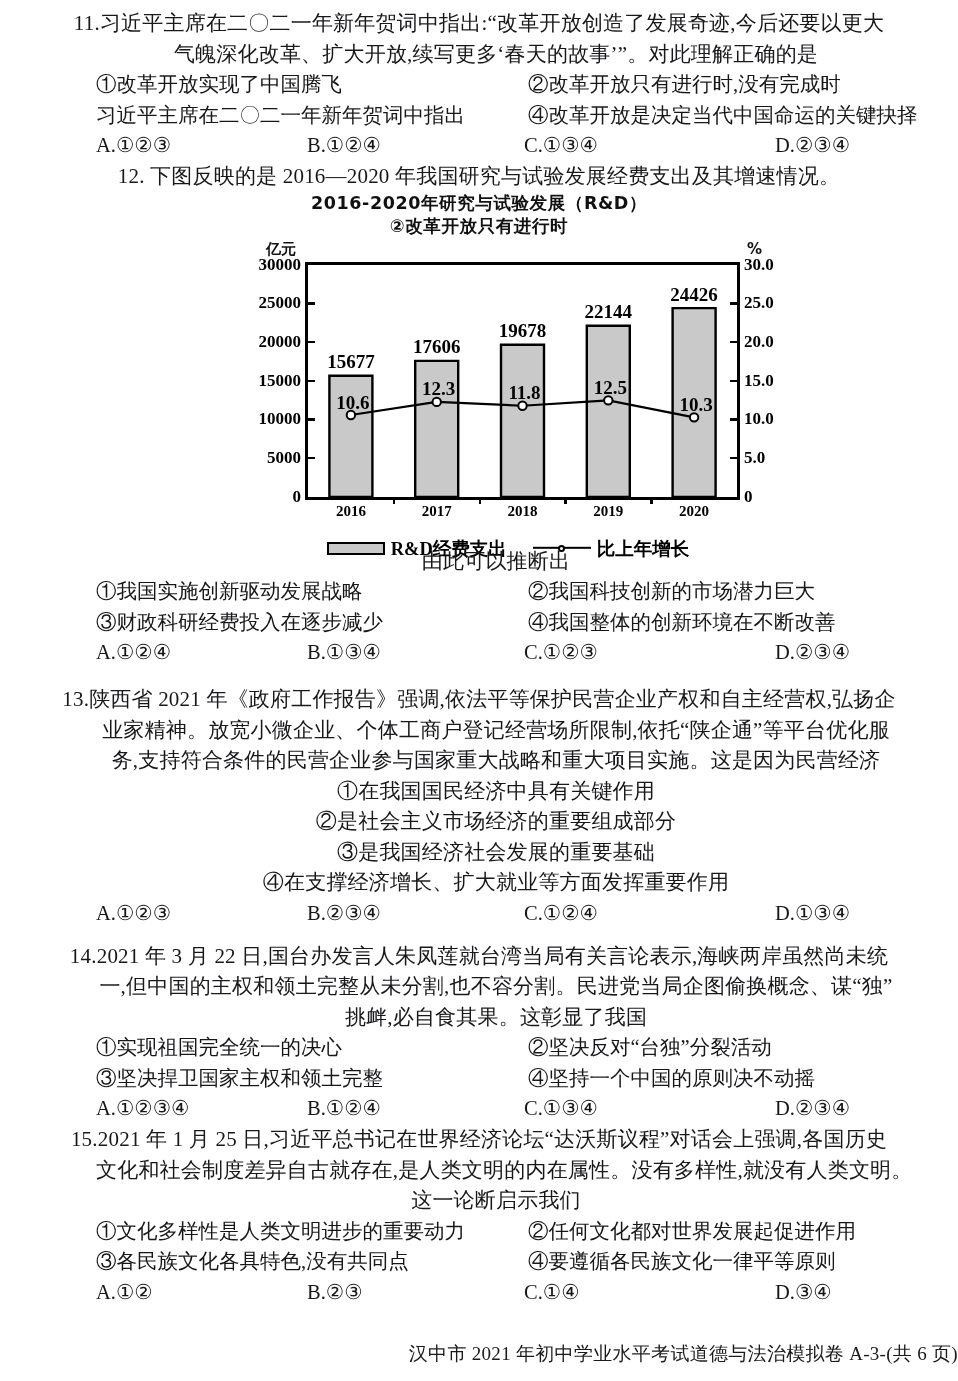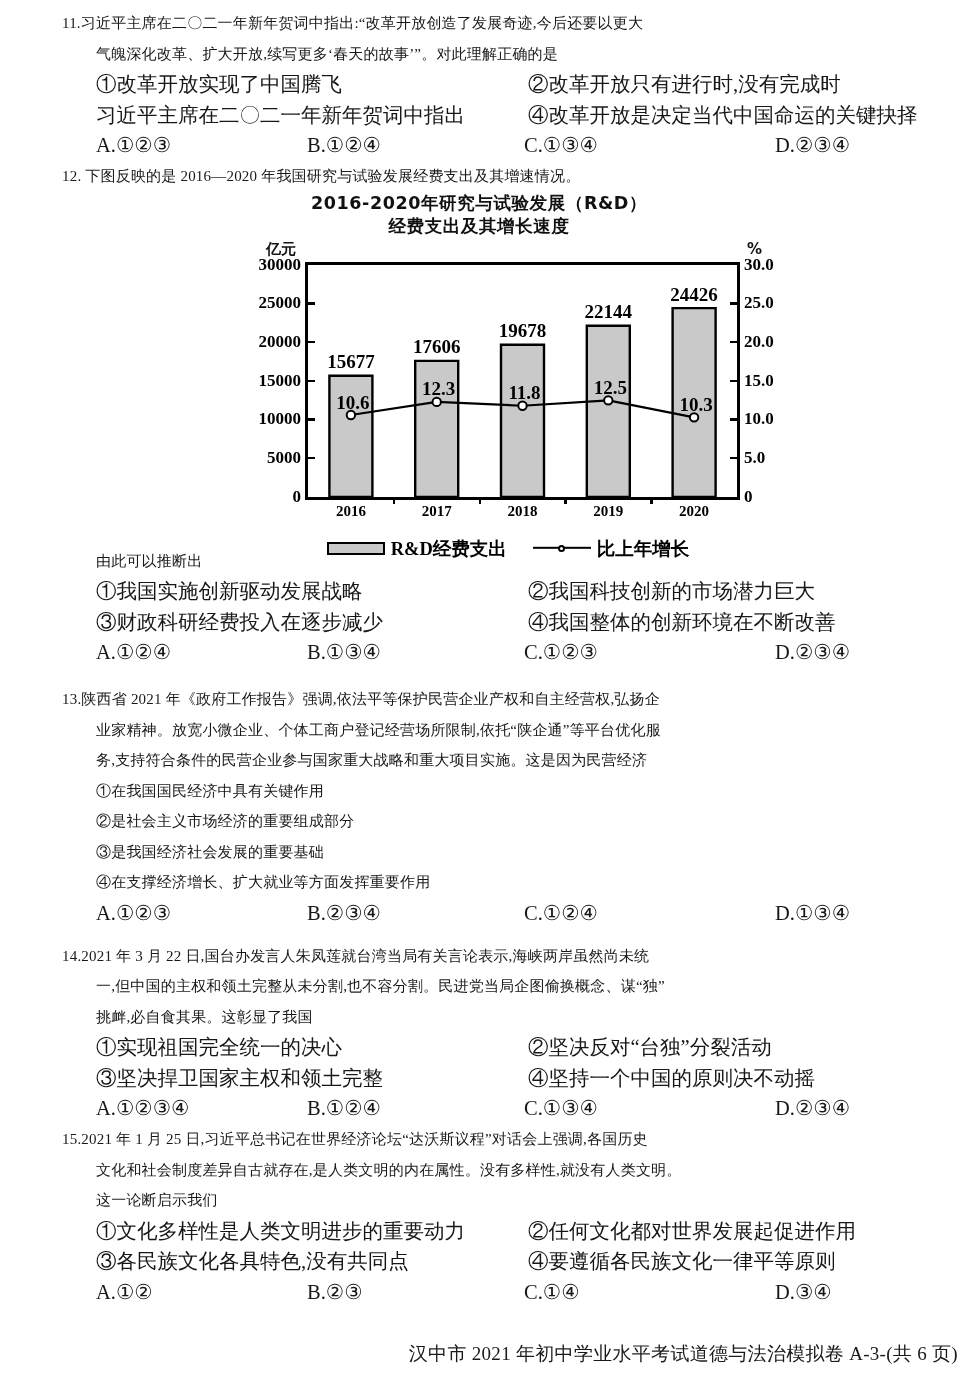--- a/index.html
+++ b/index.html
@@ -22,25 +22,26 @@
     padding: 0;
   }
 
   
   .q {
     position: relative;
     margin: 0 0 0 0;
     padding: 0 62px 0 62px;
   }
   .qline {
-    font-size: 15px;
+    font-size: 21px;
     line-height: 30.5px;
     letter-spacing: 0.2px;
     white-space: nowrap;
     color: #18181b;
+    text-align: center;
   }
   .indent1 { padding-left: 34px; }
 
   
   .stem {
     text-indent: 0;
   }
 
   
   .optrow {
@@ -273,21 +274,21 @@
   </div>
 
   <div class="q">
     <div class="qline stem">
       <span>12.</span>&nbsp;<span>下图反映的是 2016—2020 年我国研究与试验发展经费支出及其增速情况。</span>
     </div>
   </div>
 
   <div class="chart-wrap">
     <div class="chart-title">2016-2020年研究与试验发展（R&amp;D）</div>
-    <div class="chart-title">经费支出及其增长速度</div>
+    <div class="chart-title">②改革开放只有进行时</div>
 
     <div class="chart-box">
       <div class="axis-unit-left">亿元</div>
       <div class="axis-unit-right">%</div>
 
       <div class="plot">
         <svg id="chart-svg" width="100%" height="100%" viewBox="0 0 429 232" preserveAspectRatio="none" style="position:absolute;left:0;top:0;">
             <rect x="21.4" y="110.76453333333335" width="43" height="121.23546666666665" fill="#c9c9c9" stroke="#000" stroke-width="2.4" vector-effect="non-scaling-stroke"></rect>
             <rect x="107.19999999999999" y="95.84693333333334" width="43" height="136.15306666666666" fill="#c9c9c9" stroke="#000" stroke-width="2.4" vector-effect="non-scaling-stroke"></rect>
             <rect x="193" y="79.82346666666666" width="43" height="152.17653333333334" fill="#c9c9c9" stroke="#000" stroke-width="2.4" vector-effect="non-scaling-stroke"></rect>

